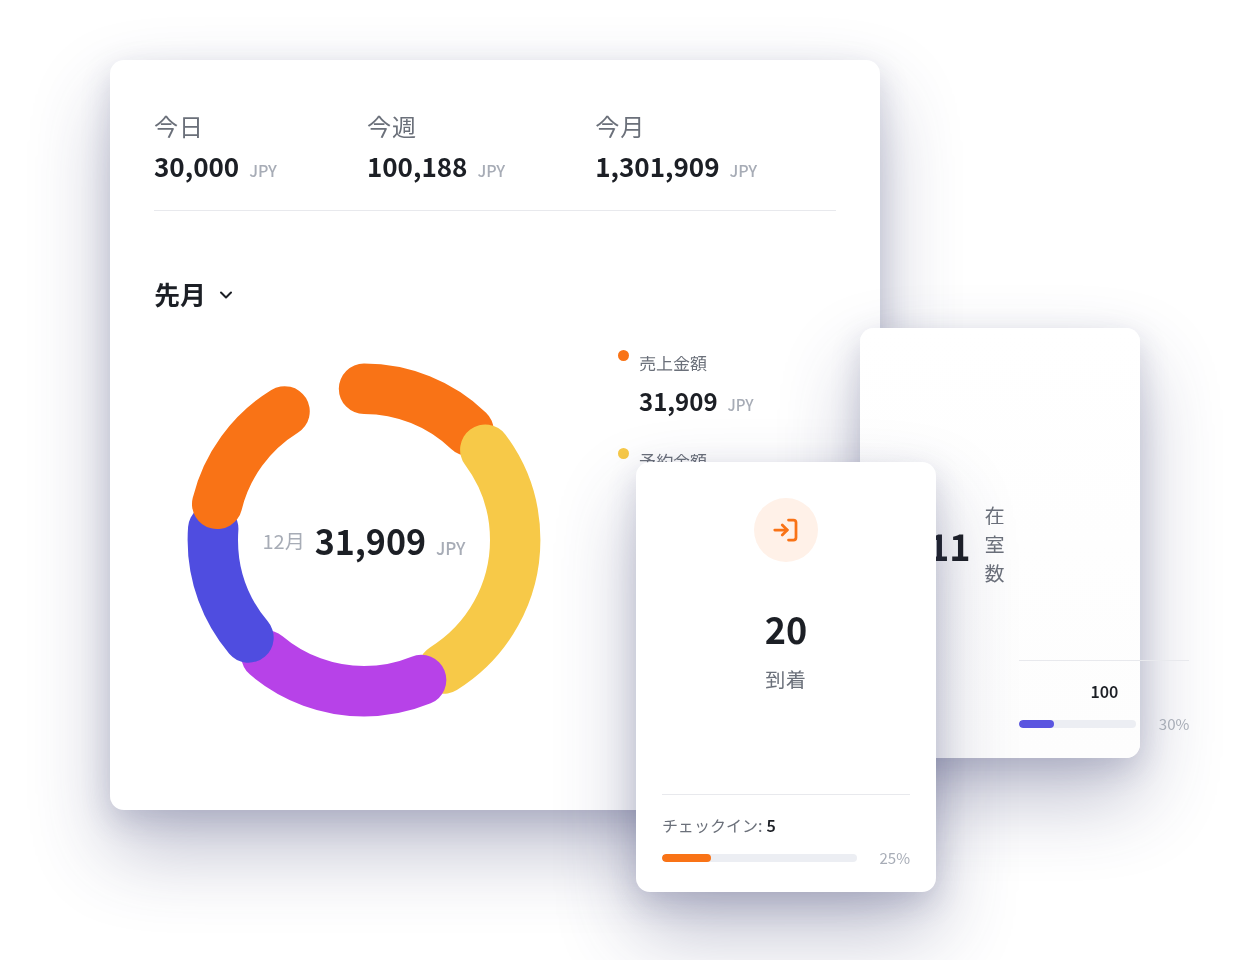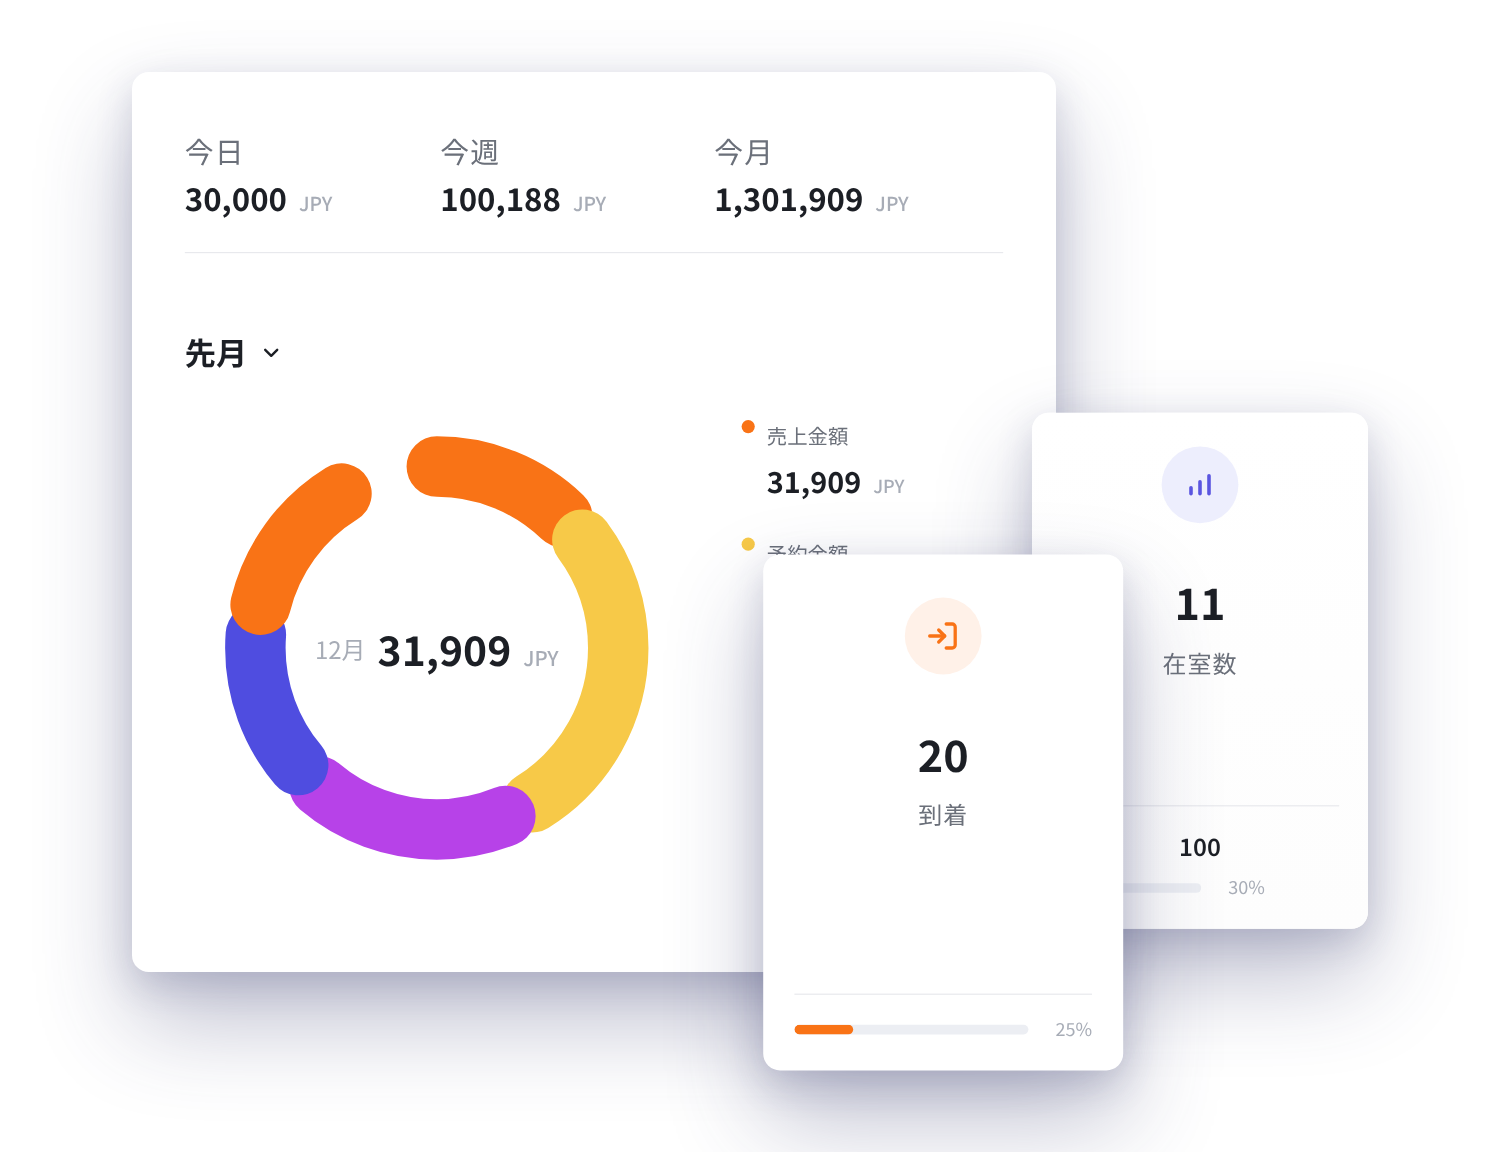--- a/index.html
+++ b/index.html
@@ -117,27 +117,27 @@
   .legend-head { display:flex; gap:10px; }
   .dot { width:11px; height:11px; border-radius:50%; flex:0 0 auto; }
   .legend-name { font-size:17px; color:var(--text-secondary); }
   .legend-val  { font-size:24px; font-weight:700; display:flex; align-items:baseline; gap:8px; padding-left:21px; }
   .legend-val .currency { font-size:15px; }
 
   
 
   .occupancy-card {
     position:absolute;
-    left: 860px; top: 344px;
+    left: 860px; top: 328px;
     width: 280px; height: 430px;
     background: linear-gradient(#fff,#fdfdfd);
     border-radius:14px;
     box-shadow: var(--shadow-card);
     padding: 28px 24px 24px 24px;
-    display:flex; flex-direction:column; align-items:flex-start;
+    display:flex; flex-direction:row; align-items:flex-start;
     gap:14px;
   }
   .arrival-card {
     position:absolute;
     left: 636px; top: 462px;
     width: 300px; height: 430px;
     background:#fff;
     border-radius:14px;
     box-shadow: var(--shadow-card);
     padding: 36px 26px 24px 26px;
@@ -156,21 +156,21 @@
   .big-number { font-size:36px; font-weight:700; }
   .big-label  { font-size:20px; color:var(--text-secondary); letter-spacing:.04em; margin-top:-4px;}
 
   .bar-block {
     margin-top:auto;
     width:100%;
     border-top:1px solid var(--divider);
     padding-top:18px;
   }
   .sub-row {
-    font-size:20px; color:var(--text-secondary);
+    font-size:16px; color:var(--text-secondary);
     display:flex; gap:4px; align-items:baseline;
     justify-content:flex-start;
     margin-bottom:10px;
   }
   .sub-row .v { color:var(--text-primary); font-weight:600; }
   .bar-row { display:flex; align-items:center; gap:9px; }
   .bar-track {
     flex:1; height:8px; border-radius:4px; background:#eceef3;
     overflow:hidden;
   }
@@ -298,20 +298,24 @@
     <svg viewBox="0 0 24 24" fill="none" stroke="#f97316" stroke-width="2.2" stroke-linecap="round" stroke-linejoin="round">
       <path d="M14 4h4a2 2 0 0 1 2 2v12a2 2 0 0 1-2 2h-4"></path>
       <polyline points="9 8 13 12 9 16"></polyline>
       <line x1="13" y1="12" x2="3" y2="12"></line>
     </svg>
   </div>
   <div class="big-number">20</div>
   <div class="big-label">到着</div>
 
   <div class="bar-block">
+    <div class="sub-row">
+      <span>チェックイン:</span>
+      <span class="v">5</span>
+    </div>
     <div class="bar-row">
       <div class="bar-track">
           <div class="bar-fill" id="arr-bar" style="width: 25%; background: rgb(249, 115, 22);"></div>
         </div>
       <div class="bar-pct" id="arr-pct">25%</div>
     </div>
   </div>
 </div>
 
 </body></html>

